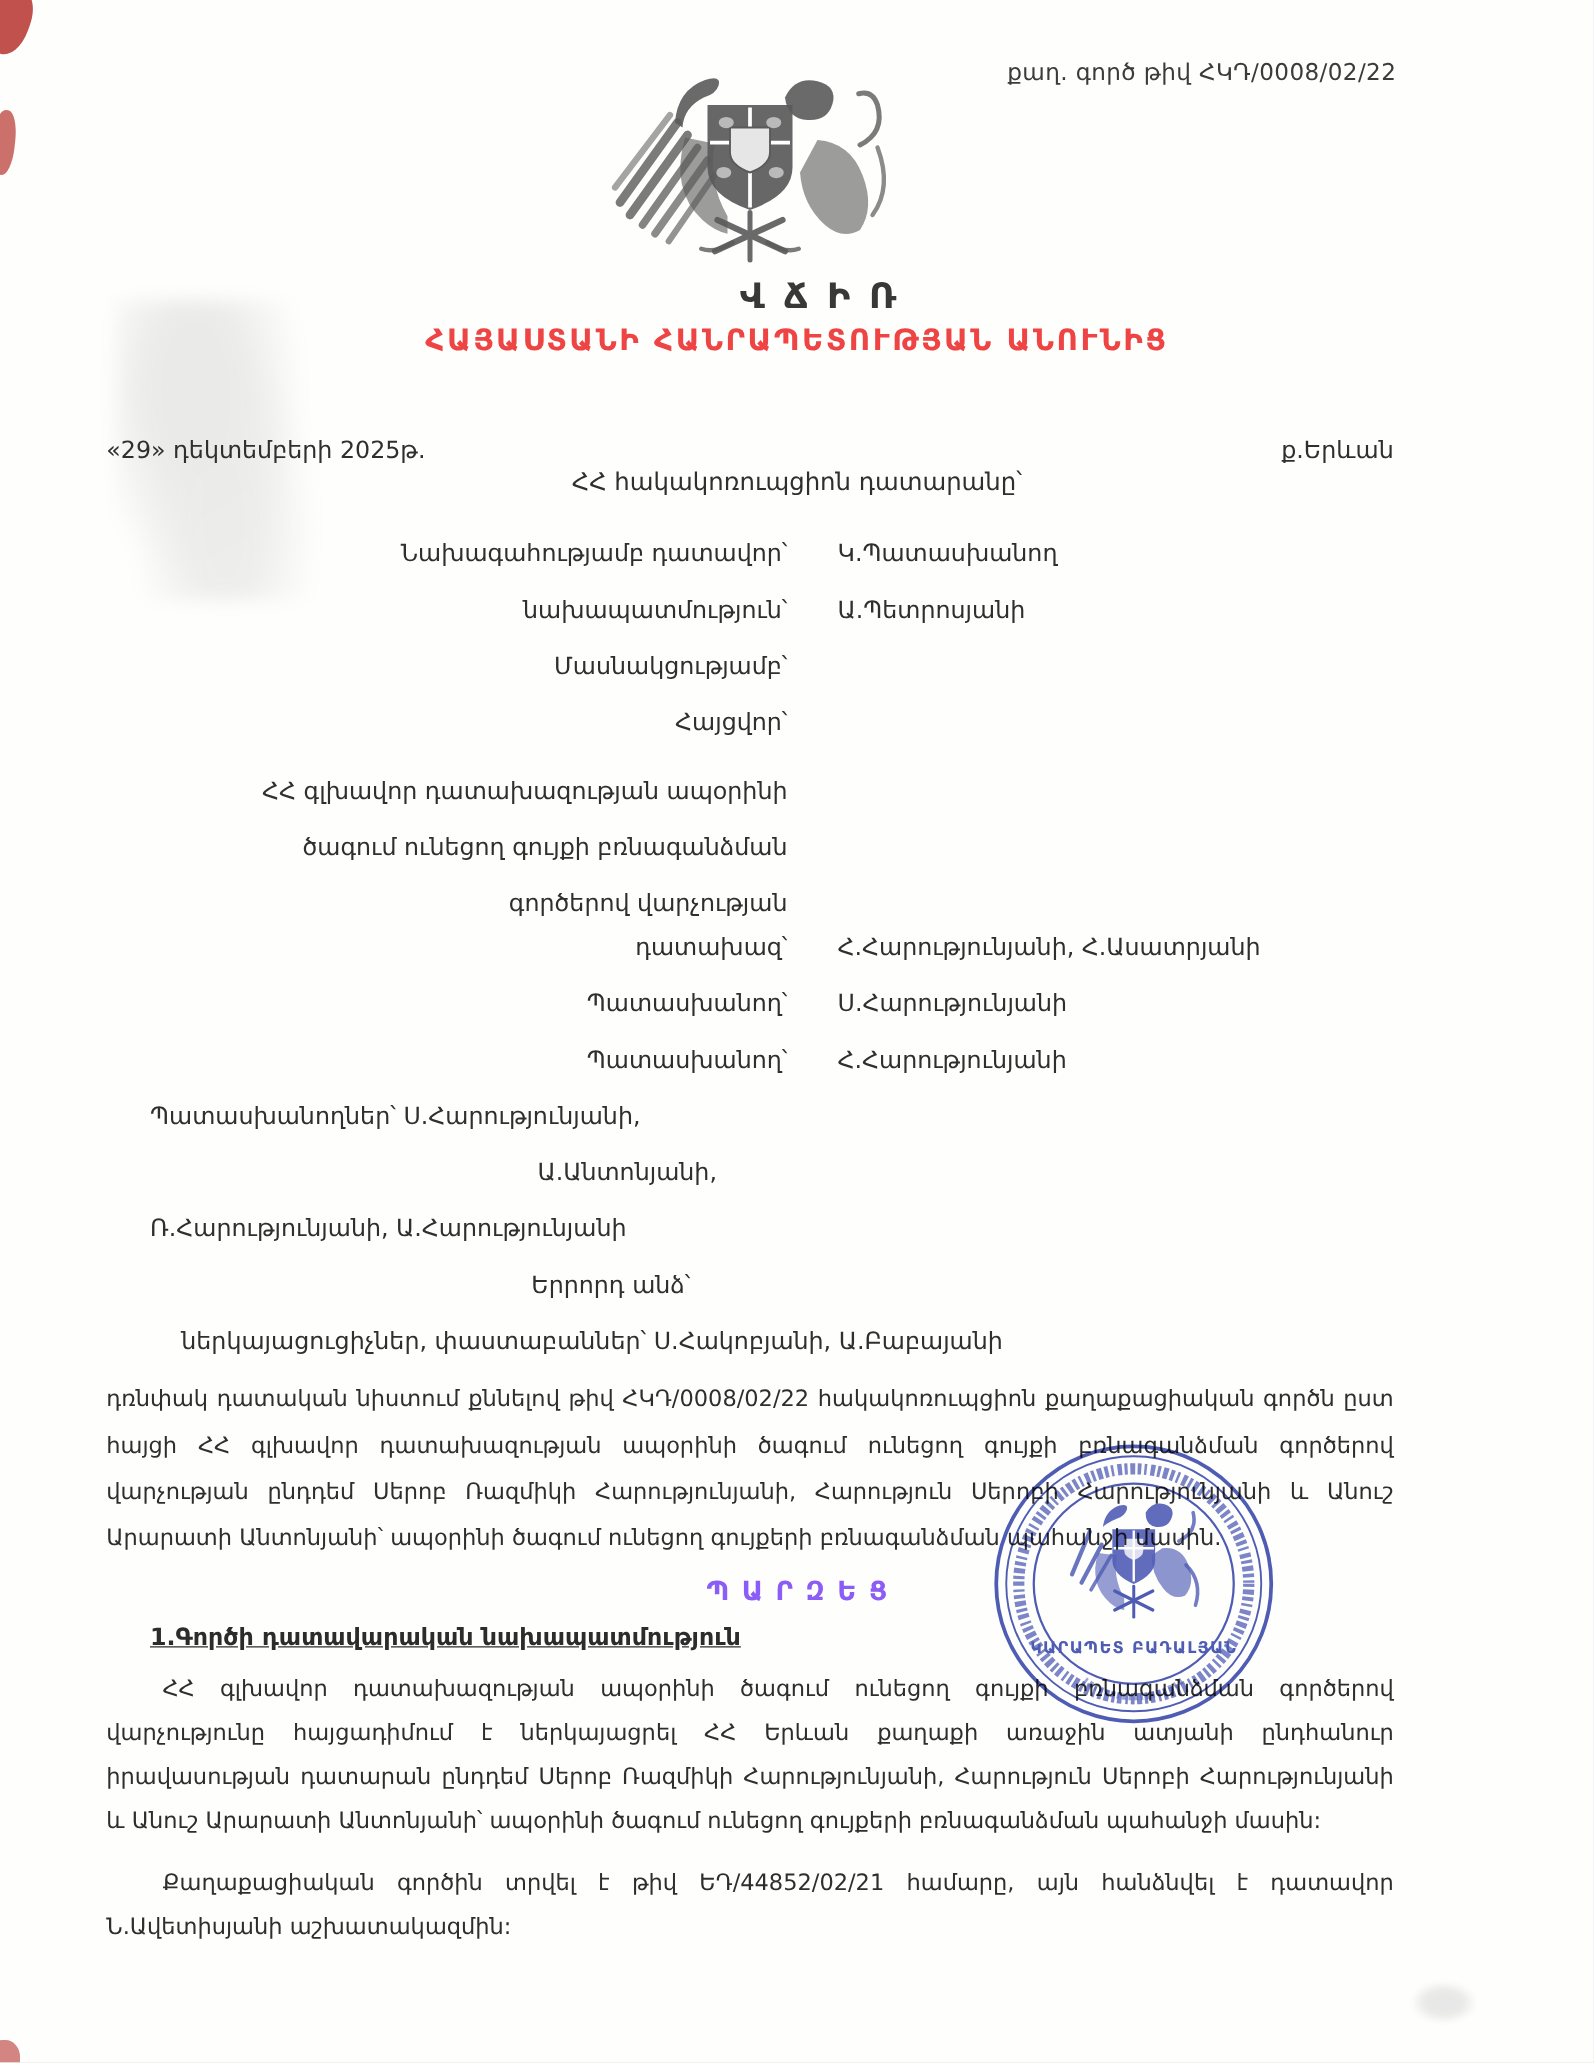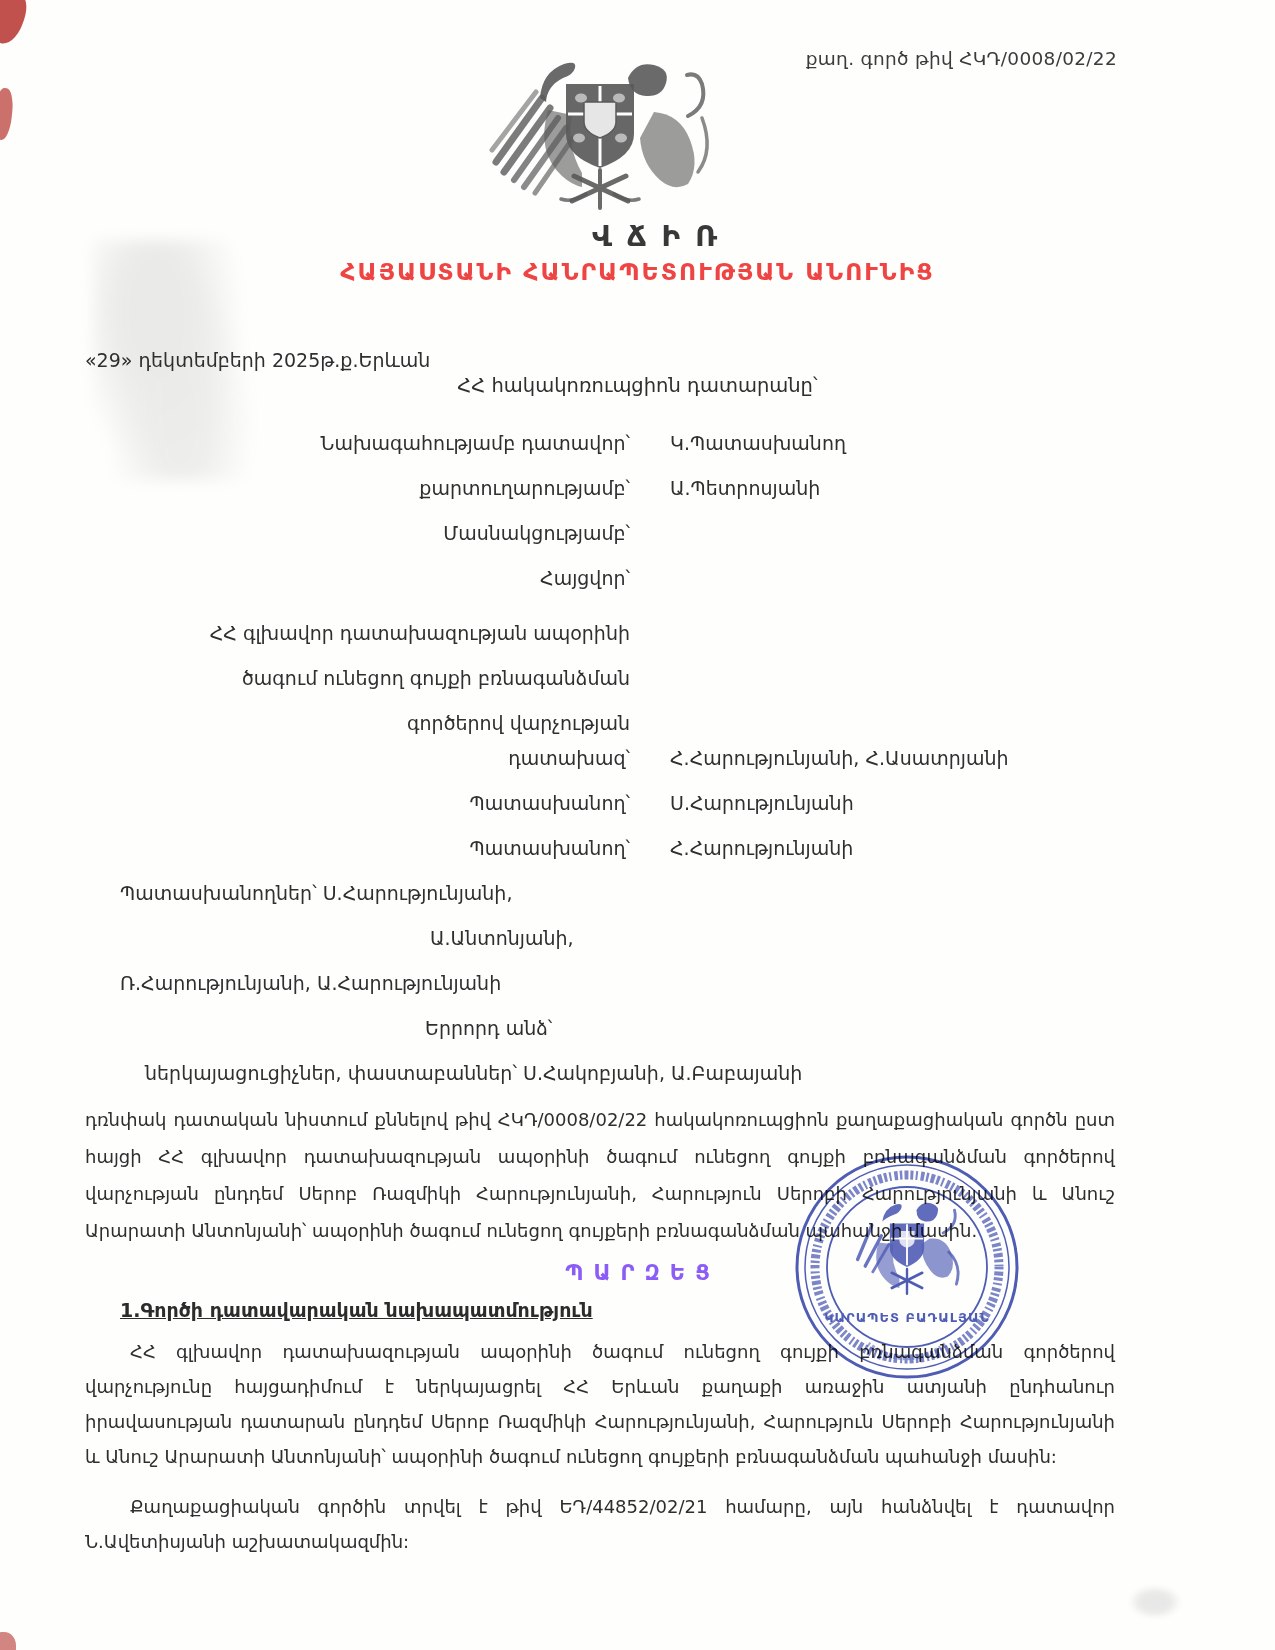--- a/index.html
+++ b/index.html
@@ -19,21 +19,21 @@
   .smudge{position:absolute;left:1128px;top:1585px;width:54px;height:34px;opacity:.12;filter:blur(2px);
     background:radial-gradient(ellipse,#555 0 40%,transparent 70%);}
 
   .case-number{position:absolute;top:48px;right:158px;font-size:18.5px;letter-spacing:.3px;color:#3b3b3b;}
   .emblem{position:absolute;left:478px;top:50px;width:244px;height:168px;}
   .doc-title{position:absolute;top:220px;left:17px;width:100%;text-align:center;
     font-size:28px;font-weight:bold;letter-spacing:15px;text-indent:15px;color:#383838;}
   .doc-subtitle{position:absolute;top:258px;left:0;width:100%;text-align:center;
     font-size:23.5px;font-weight:bold;letter-spacing:2px;color:#ef4444;}
   .dateline{position:absolute;top:349px;left:85px;width:1030px;display:flex;
-    justify-content:flex-start;font-size:19px;}
+    justify-content:space-between;font-size:19px;}
   .court-line{position:absolute;top:374px;left:0;width:100%;text-align:center;font-size:19.5px;}
 
   .rows{position:absolute;top:431px;left:85px;width:1030px;font-size:19px;}
   .prow{display:flex;height:45px;align-items:flex-start;line-height:24px;gap:18px;}
   .prow .lbl{width:545px;text-align:right;}
   .prow .val{margin-left:22px;}
   .plaintiff-block{display:block;height:135px;}
   .plaintiff-block .lbl{line-height:45px;}
   .freeline{height:45px;line-height:24px;}
   .pl35{padding-left:35px;} .pl60{padding-left:60px;}
@@ -112,21 +112,21 @@
   </div>
 
   <div class="court-line">ՀՀ հակակոռուպցիոն դատարանը՝</div>
 
   <div class="rows">
     <div class="prow">
       <div class="lbl">Նախագահությամբ դատավոր՝</div>
       <div class="val">Կ.Պատասխանող</div>
     </div>
     <div class="prow">
-      <div class="lbl">քարտուղարությամբ՝</div>
+      <div class="lbl">նախապատմություն՝</div>
       <div class="val">Ա.Պետրոսյանի</div>
     </div>
     <div class="prow">
       <div class="lbl">Մասնակցությամբ՝</div>
       <div class="val"></div>
     </div>
     <div class="prow">
       <div class="lbl">Հայցվոր՝</div>
       <div class="val"></div>
     </div>

